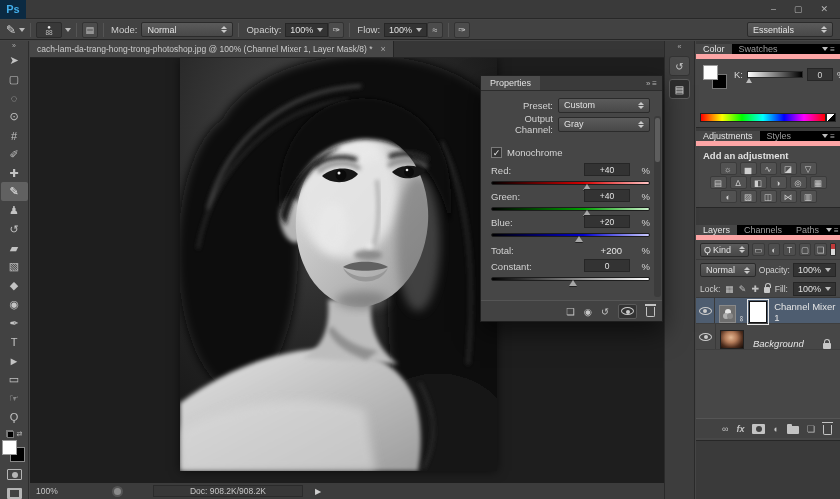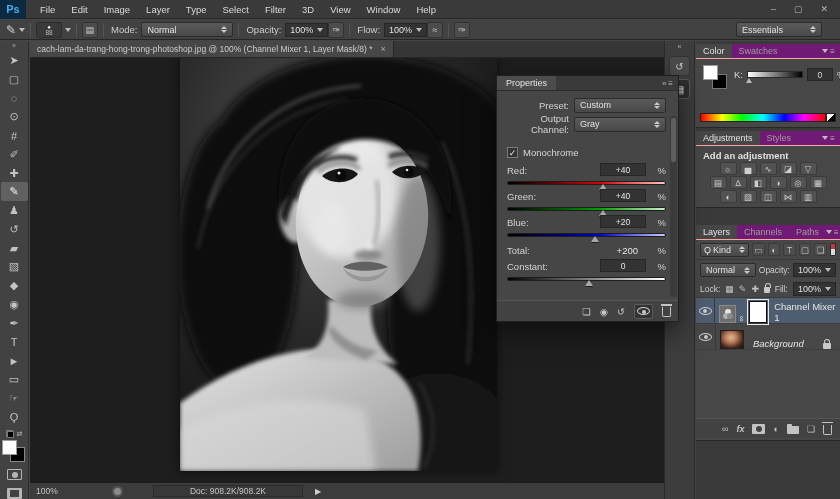--- a/index.html
+++ b/index.html
@@ -25,21 +25,21 @@
   .opt-btn{min-width:16px;height:16px;background:#4c4c4c;border:1px solid #333;border-radius:2px;color:#cfcfcf;display:flex;align-items:center;justify-content:center;font-size:9px;padding:0 2px}
   .opt-label{color:#cfcfcf;margin:0 4px 0 2px}
   .dd{height:15px;background:linear-gradient(#5b5b5b,#484848);border:1px solid #2b2b2b;border-radius:2px;color:#e2e2e2;display:flex;align-items:center;padding:0 5px;font-size:9px}
   .ddarr{margin-left:auto;display:flex;flex-direction:column;align-items:center;padding-left:6px}
   .ddarr::before{content:"";width:0;height:0;border-left:3px solid transparent;border-right:3px solid transparent;border-bottom:3px solid #c9c9c9;margin-bottom:1px}
   .ddarr::after{content:"";width:0;height:0;border-left:3px solid transparent;border-right:3px solid transparent;border-top:3px solid #c9c9c9}
   .valdd{height:14px;background:#333;border:1px solid #262626;display:flex;align-items:center;padding:0 4px;gap:4px;font-size:9px;color:#e0e0e0}
   .tri-d{width:0;height:0;border-left:3px solid transparent;border-right:3px solid transparent;border-top:4px solid #bdbdbd}
   .w92{width:92px}.w86{width:86px}
   .spacer{flex:1}
-  .ws{margin-right:18px}
+  .ws{margin-right:7px}
 
   
   .toolbar{position:absolute;left:0;top:41px;width:29px;height:458px;background:#424242;border-right:1px solid #2d2d2d;display:flex;flex-direction:column;align-items:center}
   .tb-collapse{height:10px;font-size:7px;color:#aaa;line-height:10px}
   .tool{width:27px;height:19px;display:flex;align-items:center;justify-content:center;color:#c3c3c3;font-size:11px;cursor:default}
   .tool.selected{background:#616161;border-radius:2px;color:#f0f0f0}
   .swatch-mini{display:flex;align-items:center;gap:3px;height:10px;margin-top:2px}
   .mini-fgbg{position:relative;width:8px;height:8px}
   .mini-fgbg::before{content:"";position:absolute;left:0;top:0;width:5px;height:5px;background:#fff;border:1px solid #777}
   .mini-fgbg::after{content:"";position:absolute;right:0;bottom:0;width:5px;height:5px;background:#000;border:1px solid #777}
@@ -70,21 +70,21 @@
 
   
   .dockstrip{position:absolute;left:664px;top:41px;width:31px;height:458px;background:#3d3d3d;border-left:1px solid #2a2a2a;border-right:1px solid #2a2a2a;display:flex;flex-direction:column;align-items:center}
   .dock-collapse{height:12px;font-size:7px;color:#aaa;line-height:12px}
   .dock-btn{width:21px;height:20px;margin-top:3px;background:#4a4a4a;border:1px solid #333;border-radius:3px;color:#ccc;display:flex;align-items:center;justify-content:center;font-size:10px}
   .dock-btn.pressed{background:#2e2e2e;border-color:#5c5c5c;color:#eee}
 
   
   .rightcol{position:absolute;left:696px;top:41px;width:144px;height:458px;background:#3a3a3a}
   .panel{position:absolute;left:0;width:144px;background:#474747;border-bottom:1px solid #272727}
-  .tabs{display:flex;background:#701a75;height:15px;align-items:stretch;font-size:9px;color:#9c9c9c;border-bottom:1px solid #fca5a5}
+  .tabs{display:flex;background:#000000;height:15px;align-items:stretch;font-size:9px;color:#9c9c9c;border-bottom:5px solid #fca5a5}
   .tab{padding:0 7px;display:flex;align-items:center}
   .tab.active{background:#474747;color:#e3e3e3}
   .tabmenu{margin-left:auto;display:flex;align-items:center;gap:2px;padding-right:5px;color:#b5b5b5;font-size:8px}
 
   
   .colorpanel{top:3px;height:84px}
   .cswatch{position:absolute;left:7px;top:21px;width:24px;height:24px}
   .cswatch .fg{position:absolute;left:0;top:0;width:15px;height:15px;background:#fff;border:1px solid #9a9a9a;z-index:2}
   .cswatch .bg{position:absolute;right:0;bottom:0;width:15px;height:15px;background:#000;border:1px solid #777}
   .krow{position:absolute;left:38px;top:24px;display:flex;align-items:center;gap:4px}
@@ -131,21 +131,21 @@
   .lp-foot{position:absolute;left:0;right:0;bottom:2px;height:20px;border-top:1px solid #555;background:#424242;display:flex;align-items:center;justify-content:flex-end;gap:8px;padding-right:8px;color:#c3c3c3;font-size:9px}
   .icn-mask{width:13px;height:10px;background:#c3c3c3;border-radius:1px;position:relative}
   .icn-mask::after{content:"";position:absolute;left:3.5px;top:2px;width:6px;height:6px;background:#424242;border-radius:50%}
   .icn-folder{width:12px;height:8px;background:#c3c3c3;position:relative;margin-top:2px;border-radius:0 1px 1px 1px}
   .icn-folder::before{content:"";position:absolute;top:-2px;left:0;width:5px;height:2px;background:#c3c3c3;border-radius:1px 1px 0 0}
   .icn-trash{width:9px;height:10px;border:1px solid #c3c3c3;border-top:none;border-radius:0 0 2px 2px;position:relative;margin-top:2px}
   .icn-trash::before{content:"";position:absolute;top:-3px;left:-2px;right:-2px;height:1.5px;background:#c3c3c3}
   .fxg{font-style:italic;font-weight:bold;font-size:9px}
 
   
-  .props{position:absolute;left:496px;top:75px;width:183px;height:247px;background:#464646;border:1px solid #1f1f1f;box-shadow:0 10px 24px rgba(0,0,0,.55)}
+  .props{position:absolute;left:480px;top:75px;width:183px;height:247px;background:#464646;border:1px solid #1f1f1f;box-shadow:0 10px 24px rgba(0,0,0,.55)}
   .ptabs{display:flex;background:#3a3a3a;height:15px;font-size:9px;color:#9c9c9c;border-bottom:1px solid #2c2c2c;align-items:stretch}
   .ptab{background:#4c4c4c;color:#e3e3e3;padding:0 9px;display:flex;align-items:center}
   .phead{height:23px;display:flex;align-items:center;gap:5px;padding:0 8px;border-bottom:1px solid #3a3a3a}
   .ph-ic{width:15px;height:15px;background:#5a5a5a;border:1px solid #7c7c7c;display:flex;align-items:center;justify-content:center}
   .ptitle{font-weight:bold;color:#e8e8e8;font-size:9.5px}
   .pbody{padding:6px 12px 0 10px;position:relative}
   .prow{display:flex;align-items:center;height:16px;margin-bottom:3px}
   .prow .plab{width:62px;text-align:right;margin-right:5px;color:#d2d2d2}
   .prow .dd{flex:1;height:15px}
   .mrow{display:flex;align-items:center;height:14px;margin:5px 0 6px 0;gap:5px}
@@ -169,33 +169,20 @@
   .pscroll{position:absolute;right:1px;top:40px;bottom:24px;width:7px;background:#3b3b3b;border-radius:3px}
   .pscroll .pth{position:absolute;top:2px;left:1px;width:5px;height:44px;background:#5e5e5e;border-radius:2px}
 </style>
 </head>
 <body>
 
 <div id="app">
 
   <div class="titlebar">
     <div class="pslogo">Ps</div>
-    <div class="menubar">
-      <span class="menu-item">File</span>
-      <span class="menu-item">Edit</span>
-      <span class="menu-item">Image</span>
-      <span class="menu-item">Layer</span>
-      <span class="menu-item">Type</span>
-      <span class="menu-item">Select</span>
-      <span class="menu-item">Filter</span>
-      <span class="menu-item">3D</span>
-      <span class="menu-item">View</span>
-      <span class="menu-item">Window</span>
-      <span class="menu-item">Help</span>
-    </div>
     <div class="winbtns">
       <span>–</span>
       <span>▢</span>
       <span>✕</span>
     </div>
   </div>
 
   <div class="optionsbar">
     <span class="tool-cur">✎</span>
     <span class="mini-dn"></span>

